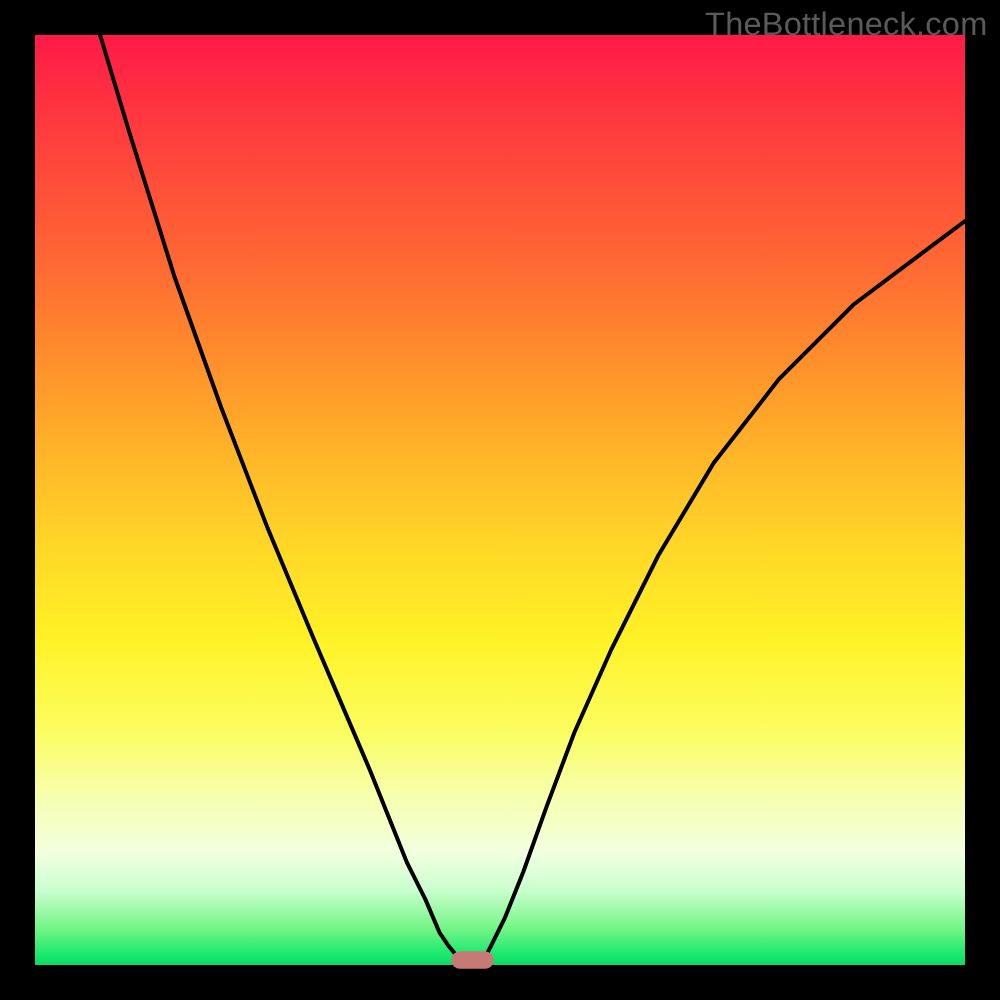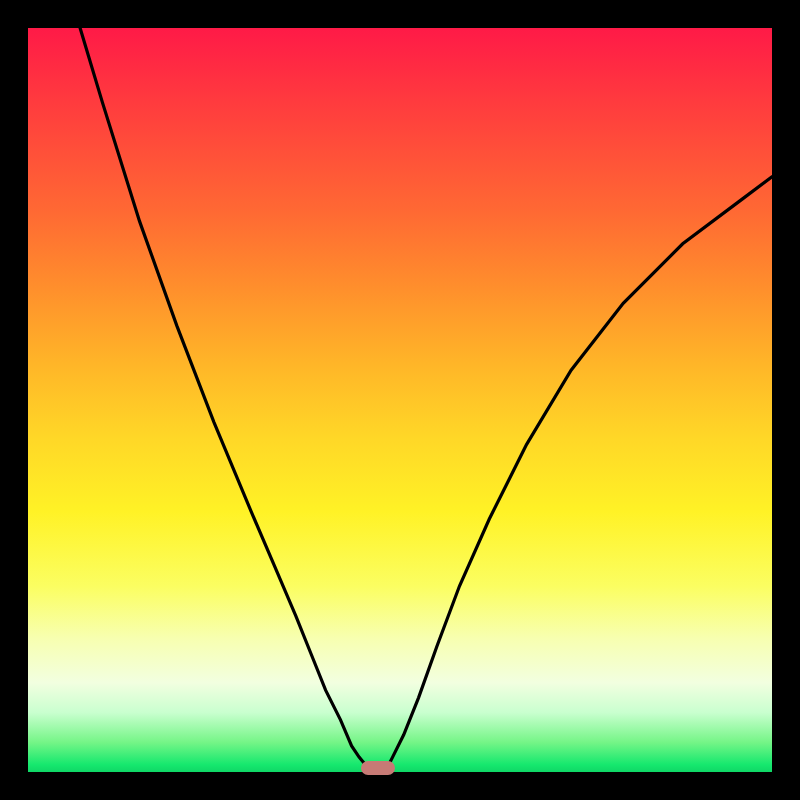--- a/index.html
+++ b/index.html
@@ -64,20 +64,21 @@
     background: #c77a75;
     border-radius: 7px;
     transform: translate(-50%, -50%);
   }
 </style>
 </head>
 <body>
 
 <div class="frame">
 
+  <div class="watermark">TheBottleneck.com</div>
 
   <div class="plot-area">
 
     <svg class="curves" width="744" height="744" viewBox="0 0 744 744">
       <path id="left-curve-path" fill="none" stroke="#000" stroke-width="3.2" stroke-linecap="round" d="M52.1 0.0 L74.4 74.4 L111.6 193.4 L148.8 297.6 L186.0 394.3 L223.2 483.6 L245.5 535.7 L267.8 587.8 L282.7 625.0 L297.6 662.2 L312.5 691.9 L323.6 718.0 L331.1 729.1 L338.5 738.0 L342.2 744.0"></path>
       <path id="right-curve-path" fill="none" stroke="#000" stroke-width="3.2" stroke-linecap="round" d="M357.1 744.0 L364.6 729.1 L375.7 706.8 L390.6 669.6 L409.2 617.5 L431.5 558.0 L461.3 491.0 L498.5 416.6 L543.1 342.2 L595.2 275.3 L654.7 215.8 L714.2 171.1 L744.0 148.8"></path>
     </svg>
 
     <div id="min-marker" class="marker" style="left: 349.68px; top: 740px;"></div>
 

